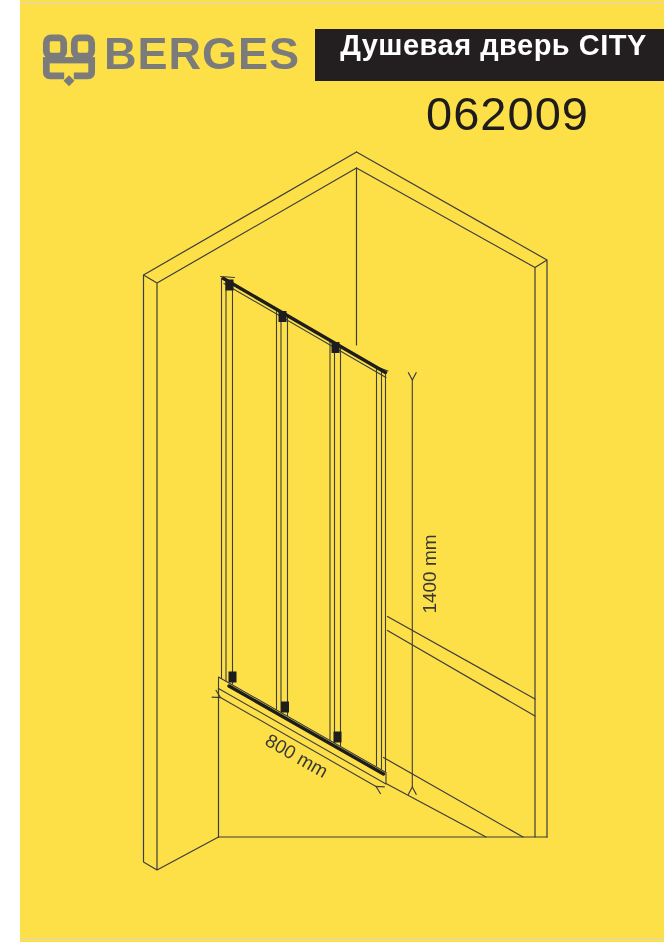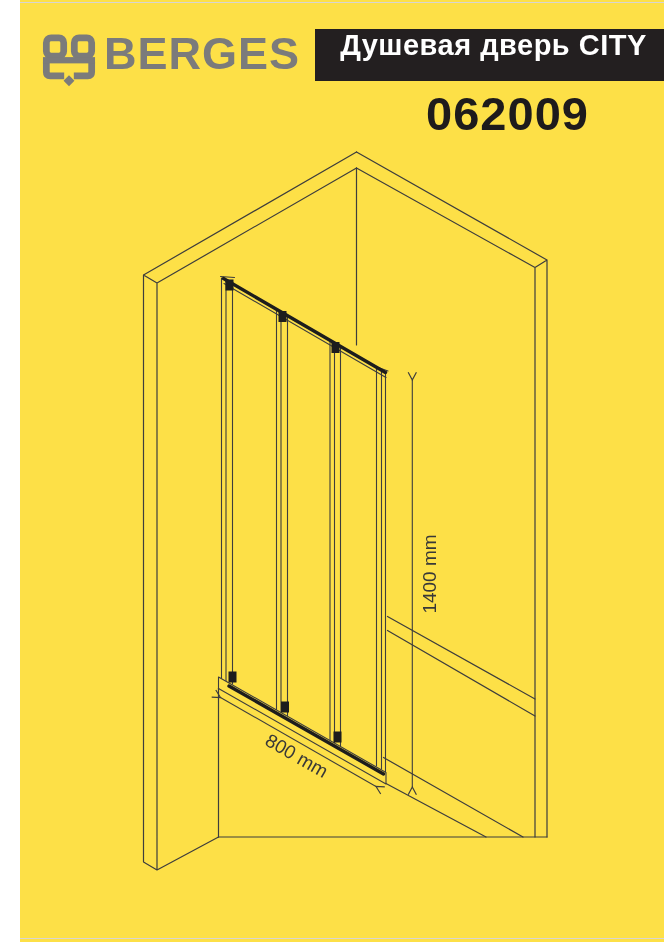--- a/index.html
+++ b/index.html
@@ -23,21 +23,21 @@
   }
   .banner{
     position:absolute;left:295px;top:29px;width:357px;height:52px;
     background:#231f20;color:#ffffff;
     display:flex;align-items:flex-start;justify-content:center;
     font-size:29px;font-weight:bold;letter-spacing:0.5px;
   }
   .product-code{
     position:absolute;left:330px;top:90px;width:315px;
     text-align:center;
-    font-size:47px;font-weight:bold;color:#1e1b1c;
+    font-size:47px;font-weight:normal;color:#1e1b1c;
     letter-spacing:1px;line-height:1;
   }
   .drawing{position:absolute;left:0;top:0;width:664px;height:942px;}
   .dim-label{
     font-size:19px;fill:#383838;
     font-family:"Liberation Sans", sans-serif;
   }
   .footer-url{
     position:absolute;right:26px;top:895px;
     font-size:23px;color:#7a7a7a;letter-spacing:0.5px;

